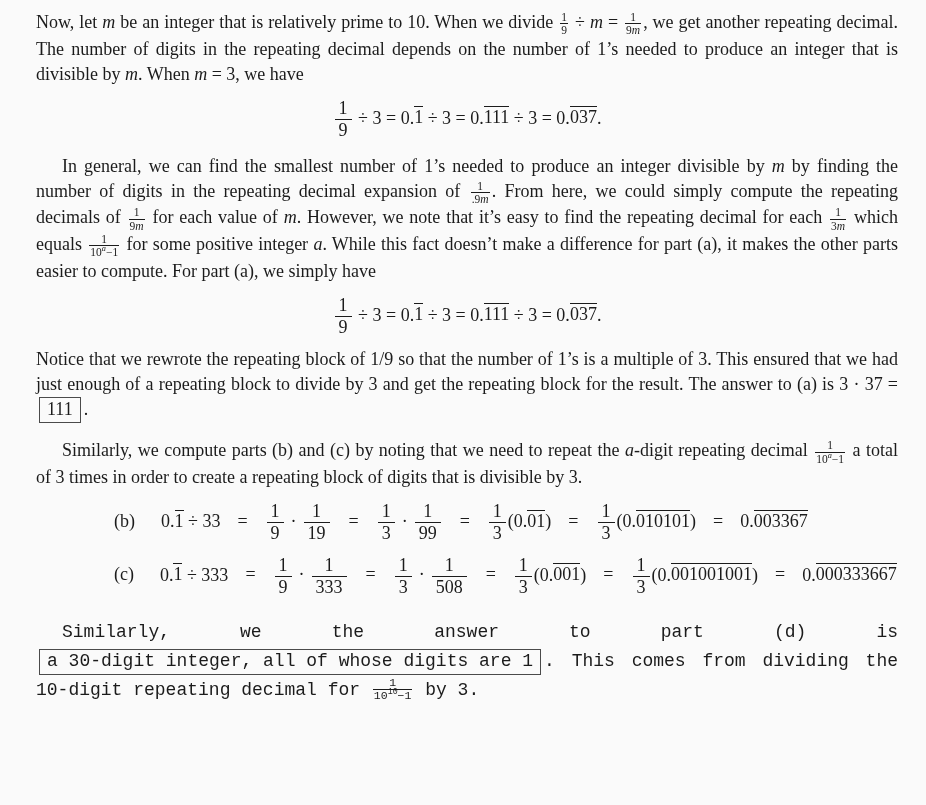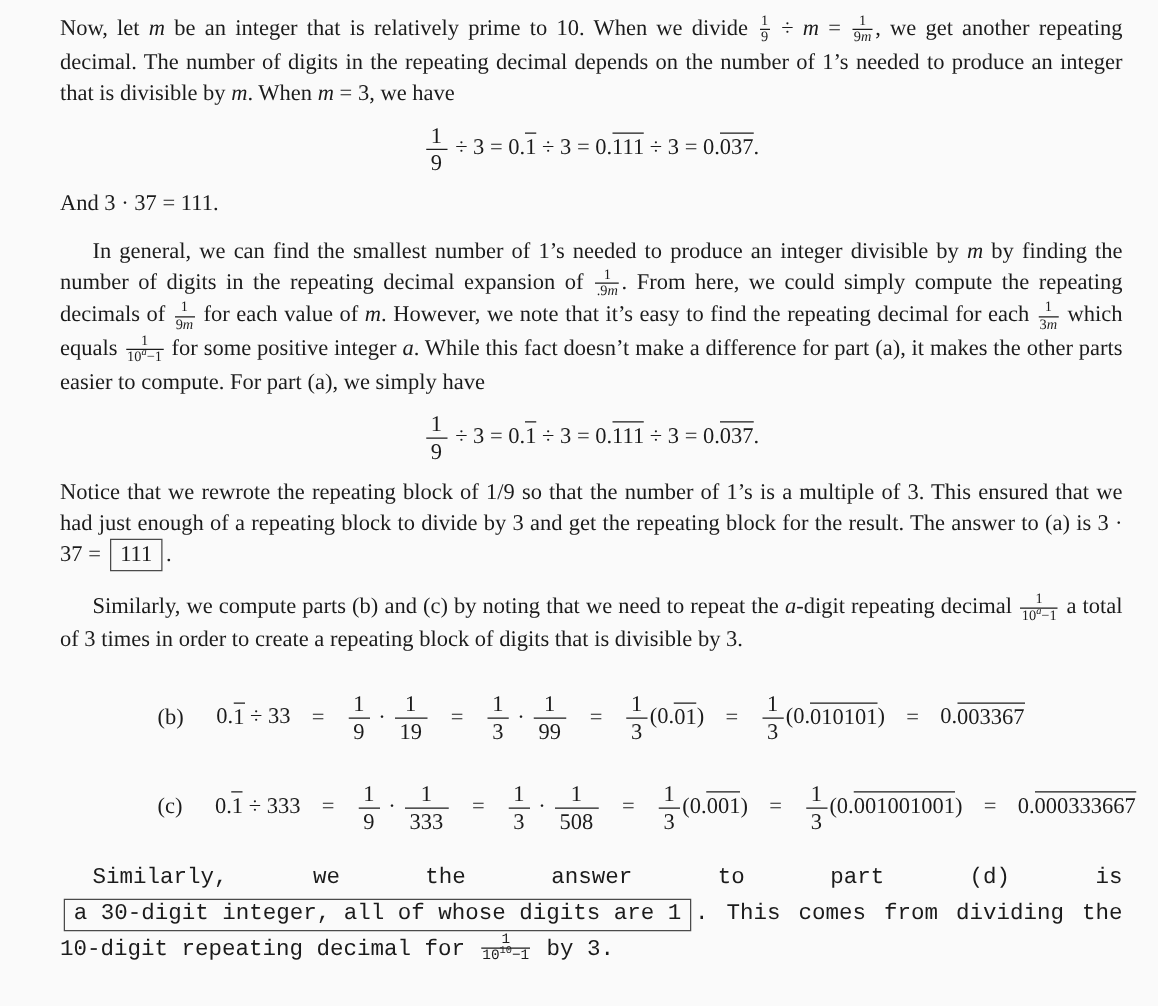--- a/index.html
+++ b/index.html
@@ -4,21 +4,21 @@
 <style>
   * { margin:0; padding:0; box-sizing:border-box; }
   html,body { width:926px; }
   body {
     background:#fafafa;
     color:#1b1b1b;
     font-family:"Liberation Serif","DejaVu Serif",serif;
     font-size:18px;
     -webkit-font-smoothing:antialiased;
   }
-  .page { width:926px; min-height:805px; padding:8px 28px 10px 48px; }
+  .page { width:926px; min-height:805px; padding:8px 28px 10px 36px; }
   .para { text-align:justify; line-height:25px; }
   .para.indent { text-indent:26px; }
   i { font-style:italic; }
   sup { font-size:0.72em; line-height:0; vertical-align:super; }
 
   
   .frac{ display:inline-flex; flex-direction:column; align-items:center;
          vertical-align:middle; margin:0 2px; text-indent:0; }
   .frac .num{ display:block; font-size:11.5px; line-height:1.08; padding:0 1px; }
   .frac .den{ display:block; font-size:11.5px; line-height:1.08; padding:0 1px;
@@ -31,21 +31,21 @@
 
   
   .ansbox{ display:inline-block; border:1px solid #4a4a4a;
            padding:1px 7px 2px; margin:0 3px; line-height:1.2; text-indent:0; }
 
   
   .equation{ text-align:center; margin:11px 0 9px; line-height:1; }
   .equation .run{ line-height:1; }
 
   
-  .eqrow{ padding-left:78px; margin-top:29px; line-height:1; white-space:nowrap; }
+  .eqrow{ padding-left:78px; margin-top:11px; line-height:1; white-space:nowrap; }
   .eqrow .eqsign{ margin:0 17px; }
   .eqrow .cdot{ margin:0 5px; }
   .eqrow .rowlabel{ margin-right:26px; }
 
   .p-intro{ margin-top:2px; }
   .p-and{ margin-top:9px; }
   .p-general{ margin-top:13px; }
   .p-notice{ margin-top:2px; }
   .p-similarly-bc{ margin-top:15px; }
   .p-answers-bc{ margin-top:16px; line-height:29px; }
@@ -59,21 +59,20 @@
         <span class="num">1</span>
         <span class="den">9</span>
       </span><span class="run"> ÷ </span><i class="mvar">m</i><span class="run"> = </span><span class="frac">
         <span class="num">1</span>
         <span class="den">9<i>m</i></span>
       </span><span class="run">, we get another repeating decimal.  The number of digits in the repeating decimal depends on the number of 1’s needed to produce an integer that is divisible by </span><i class="mvar">m</i><span class="run">.  When </span><i class="mvar">m</i><span class="run"> = 3, we have</span></p>
   <div class="equation"><span class="frac big">
         <span class="num">1</span>
         <span class="den">9</span>
       </span><span class="run"> ÷ 3 = 0.</span><span class="ov">1</span><span class="run"> ÷ 3 = 0.</span><span class="ov">111</span><span class="run"> ÷ 3 = 0.</span><span class="ov">037</span><span class="run">.</span></div>
-  <p class="para p-and"><span class="run">And 3 · 37 = 111.</span></p>
   <p class="para indent p-general"><span class="run">In general, we can find the smallest number of 1’s needed to produce an integer divisible by </span><i class="mvar">m</i><span class="run"> by finding the number of digits in the repeating decimal expansion of </span><span class="frac">
         <span class="num">1</span>
         <span class="den">.9<i>m</i></span>
       </span><span class="run">.  From here, we could simply compute the repeating decimals of </span><span class="frac">
         <span class="num">1</span>
         <span class="den">9<i>m</i></span>
       </span><span class="run"> for each value of </span><i class="mvar">m</i><span class="run">.  However, we note that it’s easy to find the repeating decimal for each </span><span class="frac">
         <span class="num">1</span>
         <span class="den">3<i>m</i></span>
       </span><span class="run"> which equals </span><span class="frac">

